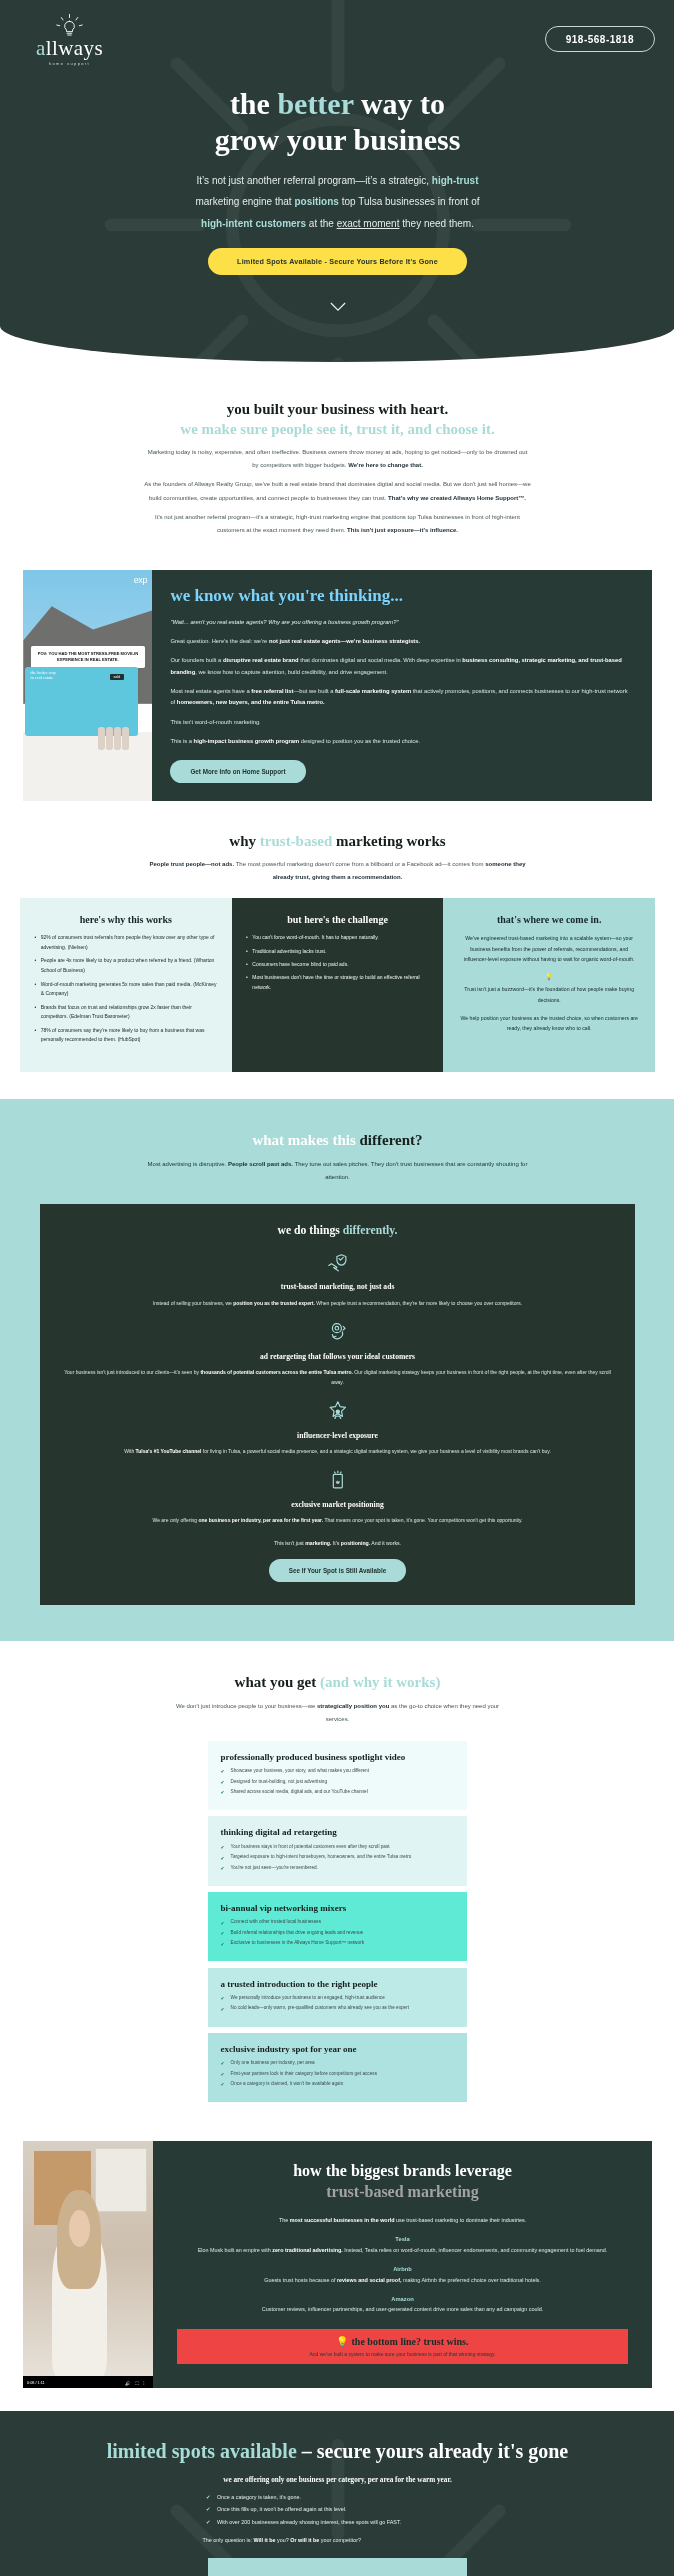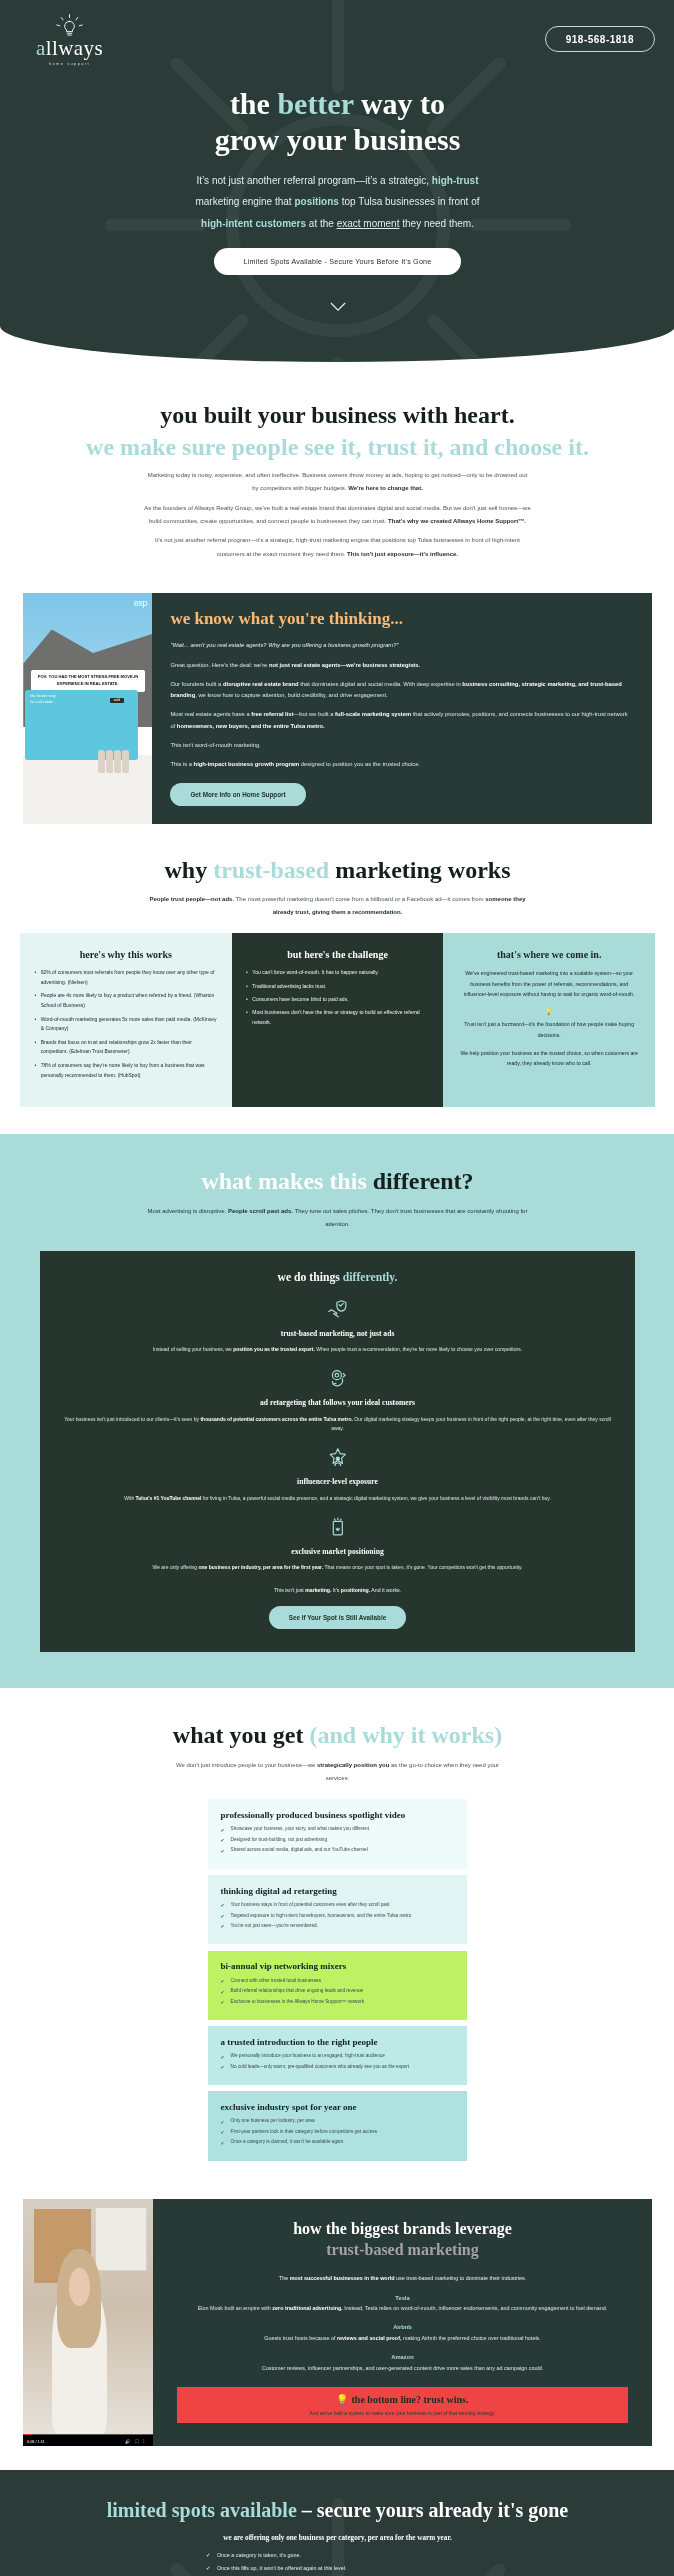--- a/index.html
+++ b/index.html
@@ -50,27 +50,27 @@
   }
   .hero-h1 .tint{ color:#a9dcd8; }
   .hero-p{
     color:#e4ecea; font-size:10px; line-height:2.15; margin-top:10.8px;
     max-width:297px; margin-left:auto; margin-right:auto;
   }
   .hero-p .tint{ color:#a9dcd8; font-weight:bold; }
   .hero-p .ul{ text-decoration:underline; }
   .cta-pill{
     display:inline-block; margin-top:14.4px;
-    background:#ffffff; color:#23332f; border:none; border-radius:899px;
-    font-size:7.2px; font-weight:normal; padding:9px 29px; letter-spacing:0.2px;
+    background:#fde047; color:#23332f; border:none; border-radius:899px;
+    font-size:7.2px; font-weight:bold; padding:9px 29px; letter-spacing:0.2px;
   }
   .chev{ position:relative; z-index:2; text-align:center; margin-top:25px; color:#e6eeec; font-size:13.5px; }
   h2.big{
     font-family:"Liberation Serif", serif; font-weight:bold;
-    font-size:24px; text-align:center; color:#15201e; line-height:1.3;
+    font-size:15px; text-align:center; color:#15201e; line-height:1.3;
   }
   h2.big .tint{ color:#a9dcd8; }
   .lead{
     text-align:center; font-size:6px; line-height:2.2; color:#46555a; margin-top:6.3px;
   }
   .lead b{ color:#1b2a33; }
 
   
   .story{ padding:38px 0 12.6px; }
   .story .inner{ max-width:387px; margin:0 auto; }
@@ -110,21 +110,21 @@
     background:#fff; color:#111; font-size:4.1px; font-weight:bold;
     text-align:center; padding:4.5px 3.6px; line-height:1.6; border-radius:1.8px;
   }
   .thumb-phone{
     position:absolute; left:3.6px; bottom:34%; color:#fff; font-weight:bold; font-size:5.4px;
   }
   .thinking-body{
     flex:1; background:#273a36; color:#e7efed; padding:16px 18px 18px;
   }
   .thinking-body h3{
-    font-family:"Liberation Serif", serif; color:#fdba74; font-size:17px; font-weight:bold;
+    font-family:"Liberation Serif", serif; color:#7dd3fc; font-size:17px; font-weight:bold;
     margin-bottom:10.8px;
   }
   .thinking-body p{ font-size:5.8px; line-height:1.95; margin-bottom:8px; color:#dde8e5; }
   .thinking-body p i{ color:#e8f1ef; }
   .thinking-body b{ color:#ffffff; }
   .btn-soft{
     display:inline-block; margin-top:4.5px; background:#a9dcd8; color:#22322f;
     border:none; border-radius:899px; font-size:6.3px; font-weight:bold; padding:8px 20px;
   }
 
@@ -172,21 +172,21 @@
   .dark-card .btnrow{ text-align:center; margin-top:8px; }
 
   
   .get{ padding:32px 0 27px; }
   .get-list{ margin:14.4px auto 0; max-width:259px; }
   .gcard{ padding:10.8px 12.6px 11.7px; margin-bottom:6.3px; }
   .gcard h4{ font-family:"Liberation Serif",serif; font-size:9px; font-weight:bold; margin-bottom:5.4px; color:#15201e; }
   .gcard ul{ list-style:none; }
   .gcard li{ font-size:4.7px; line-height:1.85; padding-left:10px; position:relative; color:#3b4a4f; margin-bottom:1.8px; }
   .gcard li .ck{ position:absolute; left:0; top:0.4px; color:#1d7f7a; font-size:4.9px; }
-  .g1{ background:#effafa; } .g2{ background:#dff4f3; } .g3{ background:#bef264; }
+  .g1{ background:#effafa; } .g2{ background:#dff4f3; } .g3{ background:#5eead4; }
   .g4{ background:#bde9e6; } .g5{ background:#aee2e0; }
 
   
   .brands{ display:flex; margin:5.4px 23.4px 0; }
   .vid{ width:130px; flex:0 0 130px; background:#cfc6ba; position:relative; overflow:hidden; }
   .vid-room{ position:absolute; inset:0; background:linear-gradient(#d7cfc3 0%,#cdbfae 45%,#e9e4dc 100%); }
   .vid-cab{ position:absolute; left:8%; top:4%; width:44%; height:30%; background:#c59a6b; }
   .vid-cab2{ position:absolute; left:55%; top:3%; width:40%; height:26%; background:#eceae3; border:0.9px solid #d6d2c7; }
   .vid-person{
     position:absolute; left:22%; bottom:4%; width:42%; height:62%;

